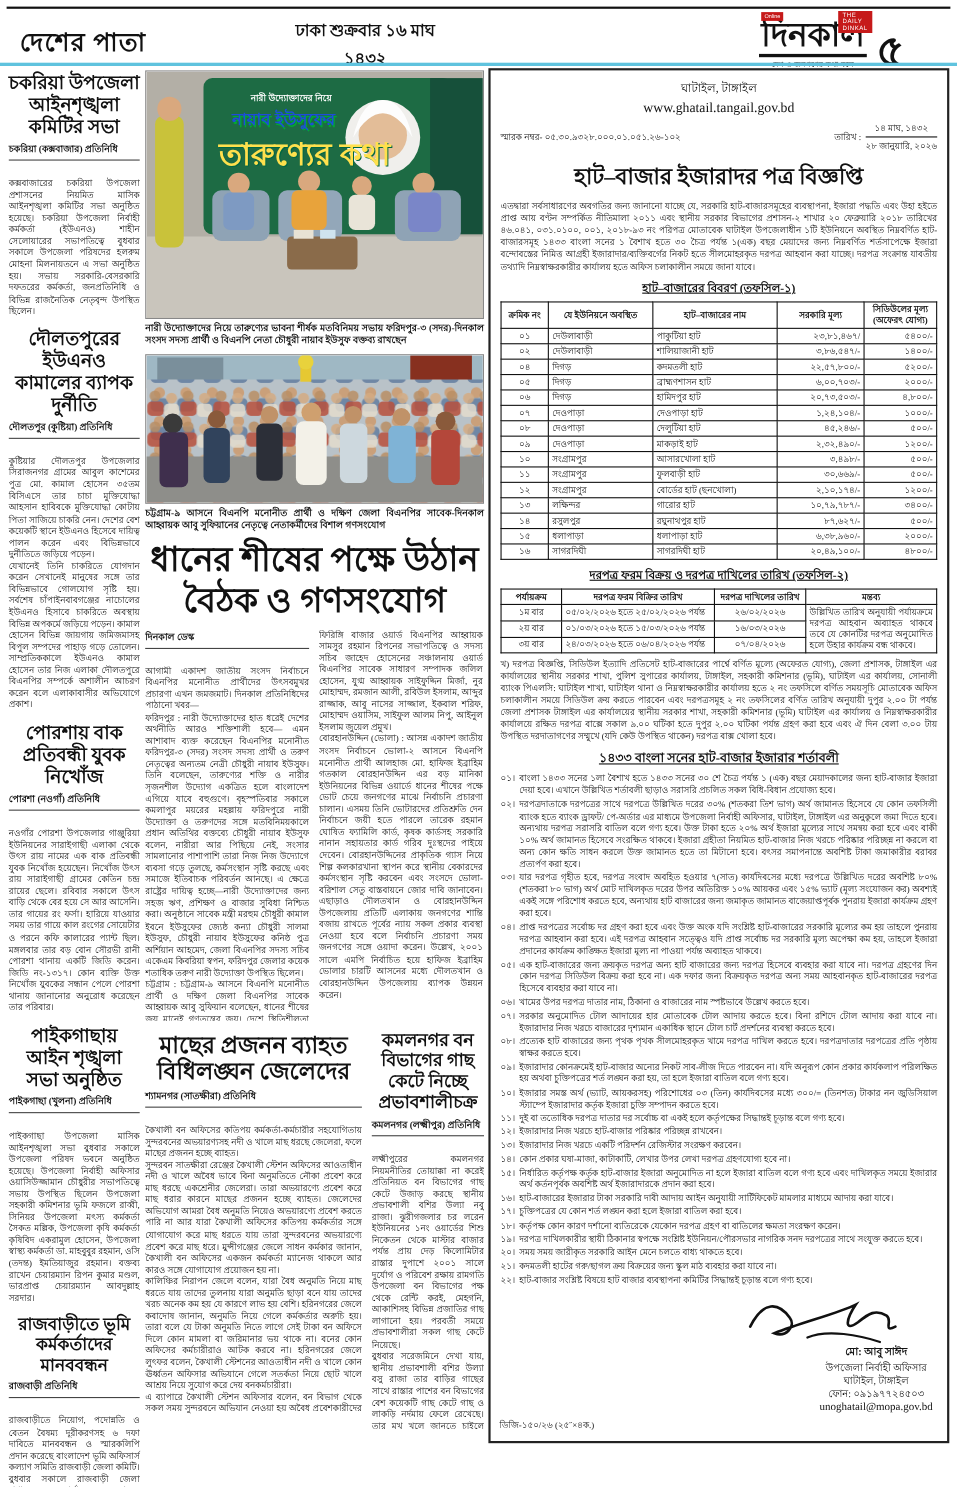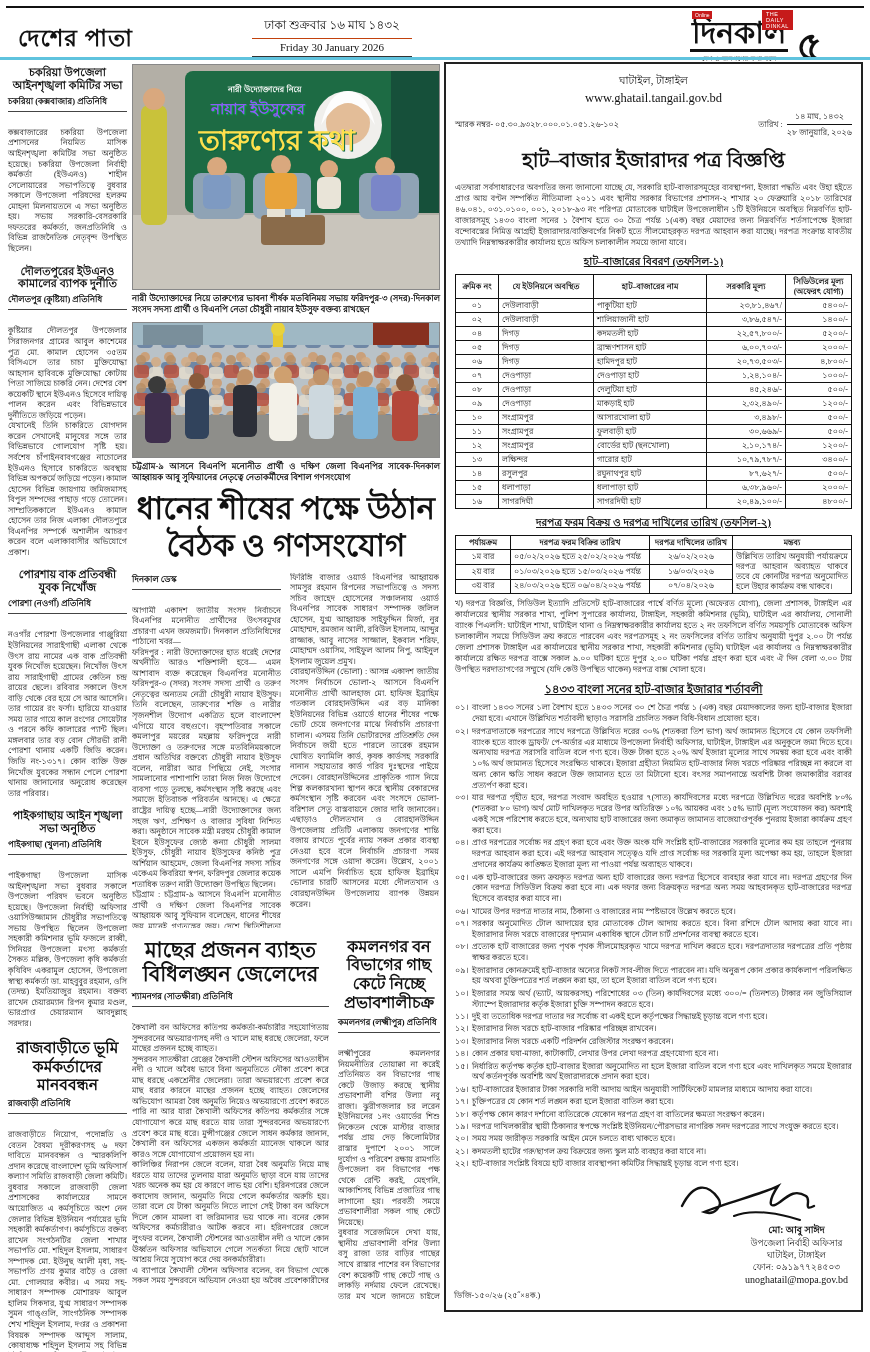--- a/index.html
+++ b/index.html
@@ -3,57 +3,57 @@
 <meta charset="utf-8">
 <style>
   html,body{margin:0;padding:0;background:#e9e9e9;}
   #page{position:relative;width:870px;height:1352px;background:#fff;margin:0 auto;
         font-family:"Liberation Serif","DejaVu Serif",serif;color:#111;overflow:hidden;}
   .abs{position:absolute;}
   .topline{left:6px;top:6px;width:858px;height:2px;background:#111;}
   
   .section-title{left:18px;top:20px;font-size:23px;font-weight:bold;letter-spacing:1px;}
   .dateline{left:252px;top:16px;width:160px;text-align:center;}
-  .dateline .bn{font-size:12px;font-weight:normal;border-bottom:1px solid #c2410c;padding-bottom:2px;}
+  .dateline .bn{font-size:15px;font-weight:bold;border-bottom:5px solid #c2410c;padding-bottom:2px;}
   .dateline .en{font-size:11px;padding:2px 0 3px;border-bottom:1px solid #333;}
   .logo-wrap{left:690px;top:18px;width:172px;}
   .logo-row{display:flex;align-items:flex-end;}
   .logo-main{font-size:30px;font-weight:bold;line-height:1;border-bottom:3px solid #111;padding:0 2px 1px;}
   .logo-chip{position:absolute;left:2px;top:-7px;background:#c61a1a;color:#fff;font-size:5px;
              font-family:"Liberation Sans",sans-serif;padding:1px 3px;}
   .logo-strip{position:absolute;left:72px;top:-8px;background:#c61a1a;color:#fff;font-size:5.5px;
               font-family:"Liberation Sans",sans-serif;padding:1px 4px;letter-spacing:.5px;}
   .logo-block{position:relative;}
   .logo-tag{font-size:6.5px;text-align:center;margin-top:2px;letter-spacing:.5px;}
   .page-num{font-size:40px;font-weight:bold;line-height:.9;margin-left:8px;}
   .cyan-rule{left:0;top:57px;width:870px;height:3px;background:#5fc3de;}
   
   #leftcol{left:8px;top:66px;width:119px;}
   .l-art{margin-bottom:10px;}
-  .l-head{font-size:11px;font-weight:bold;text-align:center;line-height:1.18;margin-bottom:3px;}
+  .l-head{font-size:17px;font-weight:bold;text-align:center;line-height:1.18;margin-bottom:3px;}
   .l-head.sm{font-size:15.5px;}
   .byline{font-size:8.5px;font-weight:bold;border-bottom:1px solid #444;padding-bottom:2px;margin-bottom:16px;}
   .body-txt{font-size:8px;line-height:1.32;text-align:justify;white-space:pre-line;}
   
   #midcol{left:132px;top:64px;width:308px;}
   .photo{position:relative;width:308px;border:1px solid #888;box-sizing:border-box;overflow:hidden;}
   .caption{font-size:8.5px;font-weight:bold;line-height:1.3;margin:3px 0 7px;text-align:justify;}
   .caption .credit{float:right;font-weight:bold;}
   .main-head{font-size:31px;font-weight:bold;text-align:center;line-height:1.2;margin:6px 0 8px;}
   .cols2{display:flex;gap:9px;}
   .col{width:149px;}
   .sub-row{display:flex;gap:9px;margin-top:10px;}
   .sub1{width:197px;}
   .sub2{width:102px;}
   .sub1 .l-head{font-size:21px;}
   .sub2 .l-head{font-size:16px;}
   
   .ov{position:absolute;font-weight:bold;font-family:"Liberation Sans",sans-serif;}
   .ov-small{top:18px;left:95px;color:#fff;font-size:8px;}
-  .ov-l1{top:32px;left:78px;color:#8b5cf6;font-size:15px;text-shadow:1px 1px 0 #0a3;}
+  .ov-l1{top:32px;left:78px;color:#1d4ed8;font-size:15px;text-shadow:1px 1px 0 #0a3;}
   .ov-l2{top:54px;left:66px;color:#ffe04d;font-size:28px;text-shadow:1px 1px 0 #064;}
   
   #notice{left:444px;top:62px;width:419px;height:1250px;border:2px solid #222;box-sizing:border-box;
           padding:8px 9px 6px;}
   .n-center{text-align:center;}
   .n-gov1{font-size:14.5px;font-weight:bold;}
   .n-gov2{font-size:11.5px;margin-top:1px;}
   .n-gov3{font-size:10.5px;margin-top:1px;}
   .n-web{font-size:12.5px;margin-top:1px;}
   .memo-row{display:flex;justify-content:space-between;align-items:center;font-size:8px;margin-top:4px;}

